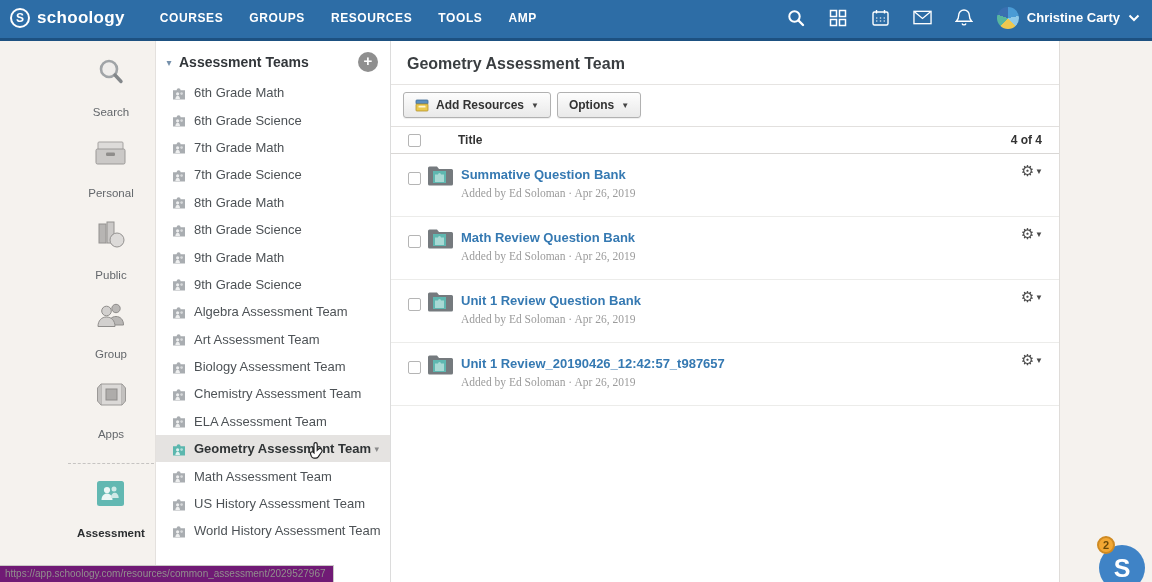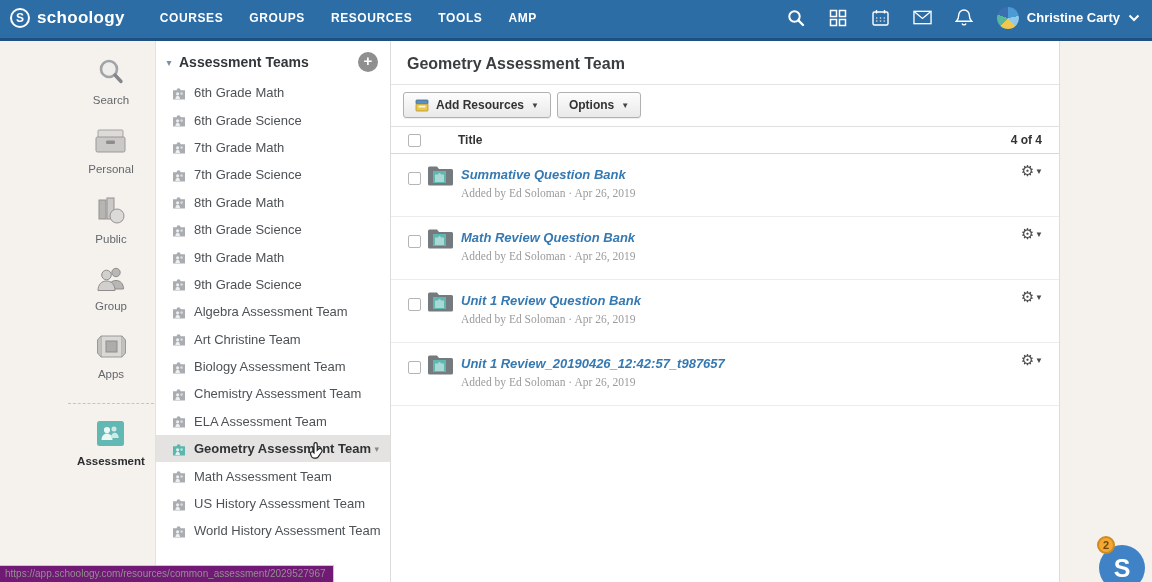--- a/index.html
+++ b/index.html
@@ -19,21 +19,21 @@
   .nav-icon { width:19px; height:19px; display:flex; align-items:center; justify-content:center; cursor:pointer; }
   .userchip { display:flex; align-items:center; gap:8px; cursor:pointer; }
   .avatar { width:22px; height:22px; border-radius:50%;
             background:conic-gradient(#4a9bd5 0 22%, #8fc9e8 22% 38%, #eec84f 38% 62%, #58b79e 62% 80%, #3a6fb0 80% 100%); }
   .username { color:#fff; font-size:13px; font-weight:bold; }
 
   
   .rail { position:absolute; top:41px; left:0; width:155px; bottom:0; background:#f5f2ee; }
   .rail-inner { margin-left:68px; width:86px; padding-top:16px; display:flex; flex-direction:column; align-items:center; }
   .rail-item { display:flex; flex-direction:column; align-items:center; margin-bottom:21px; cursor:pointer; }
-  .rail-label { margin-top:4px; font-size:11.5px; color:#63676b; }
+  .rail-label { margin-top:16px; font-size:11.5px; color:#63676b; }
   .rail-item.active .rail-label { color:#2b2e30; font-weight:bold; }
   .rail-divider { width:100%; border-top:1px dashed #c6c4c2; margin:2px 0 16px; }
 
   
   .teams { position:absolute; top:41px; left:155px; width:236px; bottom:0; background:#fff;
            border-left:1px solid #e4e1de; border-right:1px solid #dcdcdc; }
   .teams-header { position:relative; display:flex; align-items:center; padding:13px 12px 9px 7px; }
   .teams-caret { color:#7590ab; font-size:10px; width:12px; text-align:center; cursor:pointer; }
   .teams-title { font-size:14px; font-weight:bold; color:#32363a; margin-left:4px; }
   .add-team-btn { position:absolute; right:12px; top:11px; width:20px; height:20px; border-radius:50%;
@@ -58,21 +58,21 @@
          background:linear-gradient(#fdfdfd,#e9e9e9); box-shadow:0 1px 1px rgba(0,0,0,.07); cursor:pointer; }
   .btn-caret { font-size:8px; color:#444; }
   .table-head { height:27px; display:flex; align-items:center; border-bottom:1px solid #d9d7d5; padding:0 17px; }
   .checkbox { width:13px; height:13px; border:1px solid #b5b5b5; border-radius:2px; background:#fff; flex:none; cursor:pointer; }
   .title-head { margin-left:37px; font-size:12px; font-weight:bold; color:#333; }
   .count { margin-left:auto; font-size:12px; font-weight:bold; color:#333; }
   .row { height:63px; border-bottom:1px solid #ececea; display:flex; padding:0 17px; position:relative; }
   .row .checkbox { margin-top:18px; }
   .row-folder { margin-left:6px; margin-top:11px; flex:none; }
   .row-texts { margin-left:7px; margin-top:13px; }
-  .row-title { font-size:13px; font-weight:bold; color:#3579b2; cursor:pointer;font-style:italic; }
+  .row-title { font-size:13px; font-weight:bold; color:#3579b2; cursor:pointer; }
   .row-meta { font-size:11.5px; color:#9b9b9b; margin-top:5px;font-family:Liberation Serif, serif; }
   .row-gear { position:absolute; right:16px; top:8px; color:#4a4a4a; cursor:pointer; display:flex; align-items:center; }
   .gear-glyph { font-size:15px; }
   .gear-caret { font-size:8px; margin-left:1px; }
 
   
   .statusbar { position:absolute; left:0; bottom:0; background:#701a75; border:1px solid #cac8c6; border-left:none; border-bottom:none;
                padding:2px 7px 3px 5px; font-size:10px; color:#918f8d; white-space:nowrap; z-index:45; }
   .chat-widget { position:absolute; right:7px; bottom:-9px; width:46px; height:46px; z-index:40; cursor:pointer; }
   .chat-circle { width:46px; height:46px; border-radius:50%; background:#3f83c6; color:#fff; font-size:25px; font-weight:bold;
@@ -323,21 +323,21 @@
   </div>
       <div class="team-item">
     <span class="team-icon">
       <svg width="15" height="14" viewBox="0 0 15 14">
             <path d="M1 4.2h3.6a2 2 0 1 1 4 0H13v9.3H1z" fill="currentColor"></path>
             <circle cx="5.6" cy="7.8" r="1.6" fill="#fff" opacity=".8"></circle>
             <circle cx="9.6" cy="7.6" r="1.3" fill="#fff" opacity=".55"></circle>
             <path d="M3.4 13c.2-2.2 1.2-3.2 2.3-3.2s2.1 1 2.3 3.2z" fill="#fff" opacity=".8"></path>
           </svg>
     </span>
-    <span class="team-label">Art Christine Team</span>
+    <span class="team-label">Art Assessment Team</span>
 
   </div>
       <div class="team-item">
     <span class="team-icon">
       <svg width="15" height="14" viewBox="0 0 15 14">
             <path d="M1 4.2h3.6a2 2 0 1 1 4 0H13v9.3H1z" fill="currentColor"></path>
             <circle cx="5.6" cy="7.8" r="1.6" fill="#fff" opacity=".8"></circle>
             <circle cx="9.6" cy="7.6" r="1.3" fill="#fff" opacity=".55"></circle>
             <path d="M3.4 13c.2-2.2 1.2-3.2 2.3-3.2s2.1 1 2.3 3.2z" fill="#fff" opacity=".8"></path>
           </svg>

